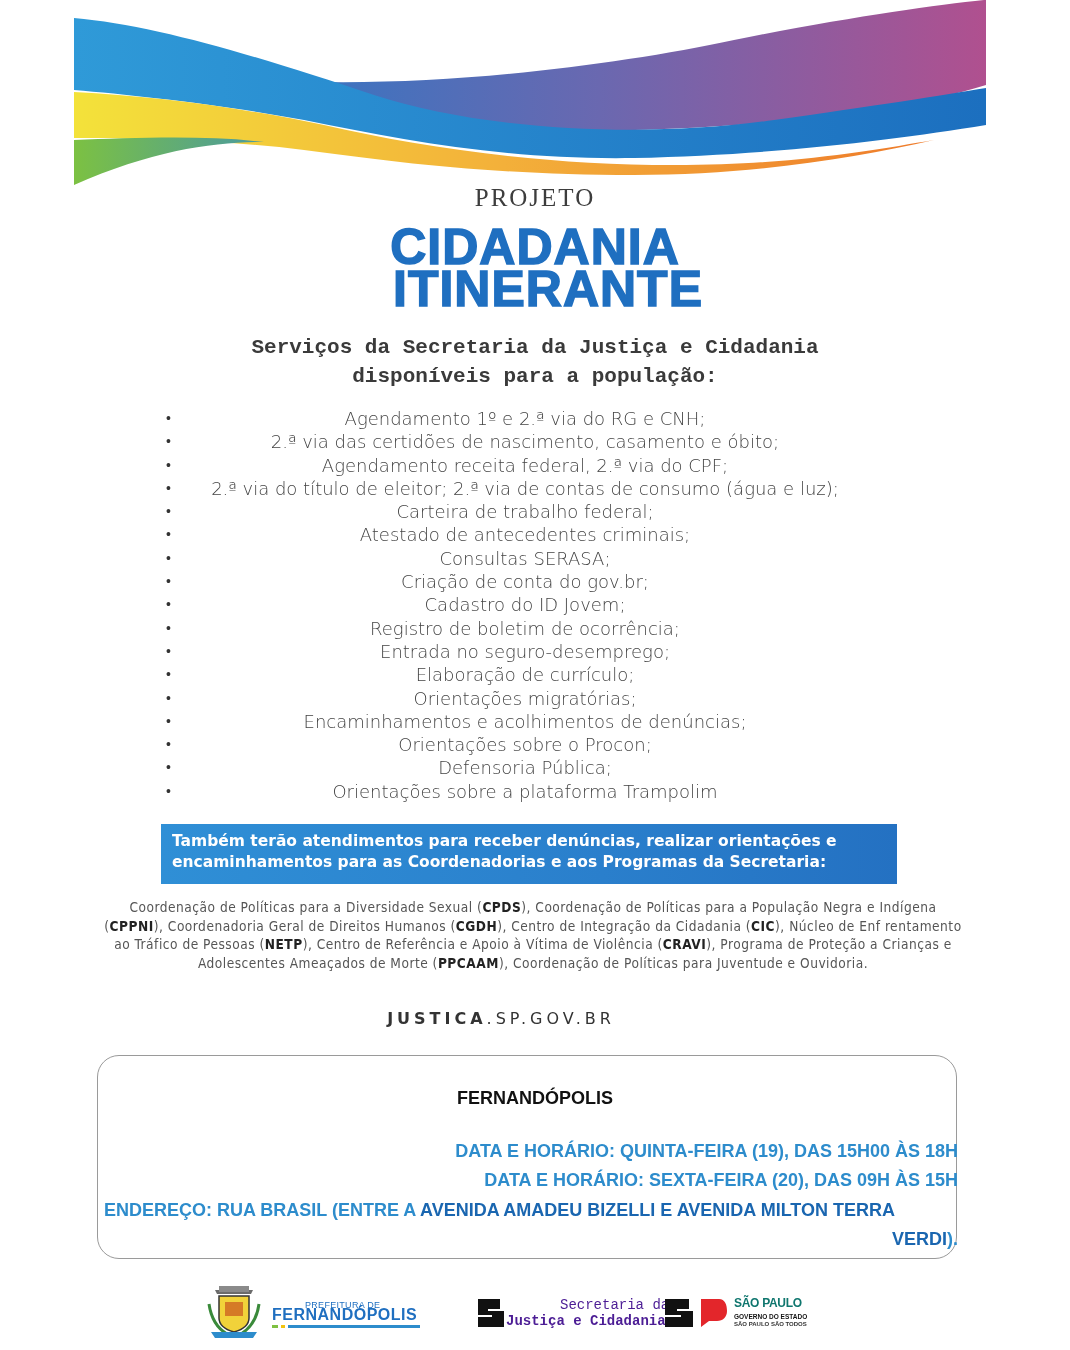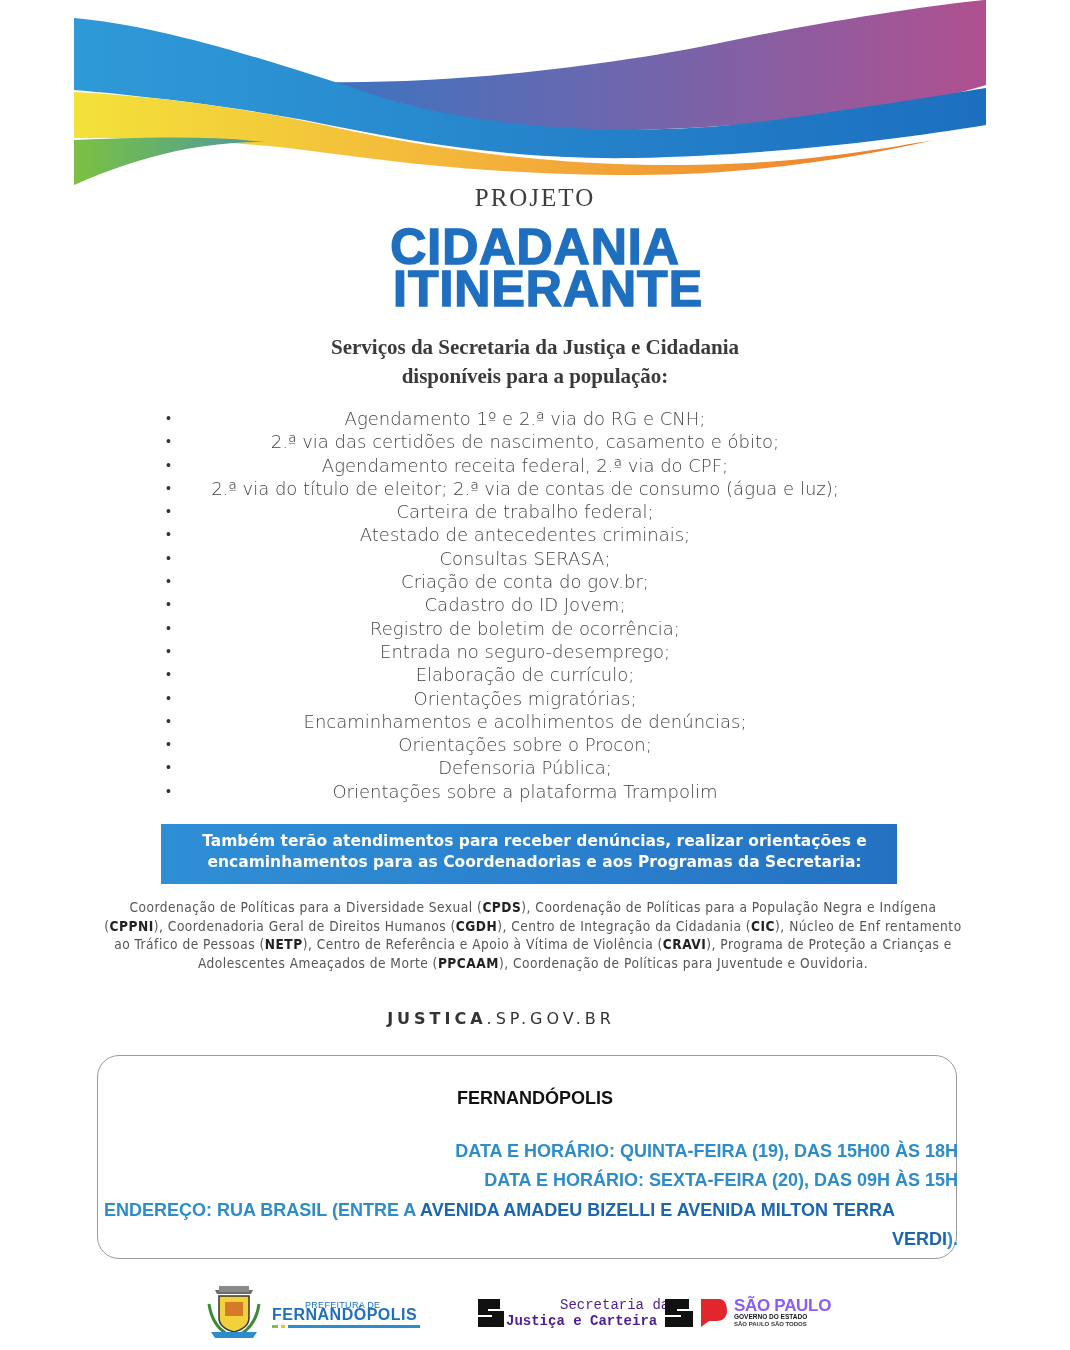--- a/index.html
+++ b/index.html
@@ -2,44 +2,44 @@
 <html><head>
 <meta charset="utf-8">
 <style>
   html, body { margin:0; padding:0; background:#ffffff; }
   body { width:1070px; height:1350px; position:relative; overflow:hidden; font-family:"DejaVu Sans", sans-serif; color:#3a3a3a; }
   .waves { position:absolute; left:74px; top:0; width:912px; height:185px; }
   .projeto { position:absolute; left:0; width:1070px; top:184px; text-align:center; font-family:Liberation Serif, serif; font-size:25px; letter-spacing:2px; color:#3d3d3d; }
   .title { position:absolute; left:0; width:1070px; text-align:center; font-family:"Liberation Sans", sans-serif; font-weight:900; color:#1f6fc0; font-size:50px; letter-spacing:1px; -webkit-text-stroke:1.5px #1f6fc0; }
   .t1 { top:218px; }
   .t2 { top:260px;padding-left:13px; }
-  .subtitle { position:absolute; left:0; width:1070px; top:333px; text-align:center; font-family:Liberation Serif, serif; font-weight:bold; font-size:21px; line-height:29px; color:#3a3a3a; }
+  .subtitle { position:absolute; left:0; width:1070px; top:333px; text-align:center; font-family:Liberation Mono, monospace; font-weight:bold; font-size:21px; line-height:29px; color:#3a3a3a; }
   .services { position:absolute; left:160px; top:407px; width:730px; margin:0; padding:0; list-style:none; }
   .services li { position:relative; height:23.3px; line-height:23px; text-align:center; font-family:"DejaVu Sans", sans-serif; font-size:18px; color:#444; font-weight:300; }
   .services li .bullet { position:absolute; left:6px; top:0; font-size:14px; color:#333; }
-  .banner { position:absolute; left:161px; top:824px; width:736px; height:60px; background:linear-gradient(90deg,#2f8fd6 0%,#2a7fcc 60%,#2471c2 100%); color:#fff; font-family:"DejaVu Sans", sans-serif; font-weight:bold; font-size:15.5px; line-height:21px; padding:7px 0 0 11px; box-sizing:border-box;text-align:center; }
+  .banner { position:absolute; left:161px; top:824px; width:736px; height:60px; background:linear-gradient(90deg,#2f8fd6 0%,#2a7fcc 60%,#2471c2 100%); color:#fff; font-family:"DejaVu Sans", sans-serif; font-weight:bold; font-size:15.5px; line-height:21px; padding:7px 0 0 11px; box-sizing:border-box; }
   .coord { position:absolute; left:98px; top:898px; width:870px; text-align:center; font-family:"DejaVu Sans Condensed","DejaVu Sans", sans-serif; font-size:13.6px; line-height:18.6px; color:#555; letter-spacing:0.5px; }
   .coord b { color:#222; }
   .site { position:absolute; left:0; width:1002px; top:1009px; text-align:center; font-family:"DejaVu Sans", sans-serif; font-size:16px; letter-spacing:4px; color:#333; }
   .site b { font-weight:bold; }
   .infobox { position:absolute; left:97px; top:1055px; width:860px; height:204px; border:1.5px solid #9a9a9a; border-radius:22px; box-sizing:border-box; }
   .city { position:absolute; left:0; width:1070px; top:1088px; text-align:center; font-family:"Liberation Sans", sans-serif; font-weight:bold; font-size:18px; color:#111; }
   .info-line { position:absolute; left:98px; width:860px; text-align:right; font-family:"Liberation Sans", sans-serif; font-weight:bold; font-size:18px; color:#2d8ccc; }
   .l1 { top:1141px; }
   .l2 { top:1170px; }
   .l3 { top:1200px; left:98px; width:860px; text-align:left; padding-left:6px; box-sizing:border-box; }
   .l4 { top:1229px; }
   .dark { color:#1a66b0; }
   .fern-pre { position:absolute; left:272px; top:1300px; font-family:"Liberation Sans", sans-serif; font-size:9px; color:#1f6fc0; letter-spacing:0.3px;margin-left:33px; }
   .fern-name { position:absolute; left:272px; top:1306px; font-family:"Liberation Sans", sans-serif; font-weight:900; font-size:16px; color:#1f6fc0; letter-spacing:0.5px; }
   .fern-bar { position:absolute; left:272px; top:1325px; width:148px; height:3px; background:linear-gradient(90deg,#7fc142 0 4%, #fff 4% 6%, #f1c40f 6% 9%, #fff 9% 11%, #2d8ccc 11% 100%); }
   .sjc-text { position:absolute; left:506px; top:1297px; font-family:Liberation Mono, monospace; font-size:14px; line-height:16px; color:#4c1d95; }
   .sjc-text .l-a { display:block; padding-left:54px; }
   .sjc-text .l-b { display:block; font-weight:bold; }
-  .sp-title { position:absolute; left:734px; top:1296px; font-family:"Liberation Sans", sans-serif; font-weight:900; font-size:17px; color:#8b5cf6; letter-spacing:-0.3px; }
+  .sp-title { position:absolute; left:734px; top:1296px; font-family:"Liberation Sans", sans-serif; font-weight:900; font-size:12px; color:#0f766e; letter-spacing:-0.3px; }
   .sp-sub1 { position:absolute; left:734px; top:1313px; font-family:"Liberation Sans", sans-serif; font-weight:bold; font-size:6.5px; color:#111; }
   .sp-sub2 { position:absolute; left:734px; top:1321px; font-family:"Liberation Sans", sans-serif; font-weight:bold; font-size:6px; color:#333; }
 </style>
 </head>
 <body>
 
 <svg class="waves" viewBox="0 0 912 185" preserveAspectRatio="none">
   <defs>
     <linearGradient id="gPurple" x1="0" y1="0" x2="1" y2="0">
       <stop offset="0" stop-color="#2a78c6"></stop>
@@ -126,21 +126,21 @@
 </svg>
 <div class="fern-pre">PREFEITURA DE</div>
 <div class="fern-name">FERNANDÓPOLIS</div>
 <div class="fern-bar"></div>
 
 <svg style="position:absolute;left:474px;top:1297px;width:34px;height:32px" viewBox="0 0 34 32">
   <path d="M4 2 H26 V12 H14 V14 H30 V30 H4 V20 H18 V18 H4 Z" fill="#111"></path>
 </svg>
 <div class="sjc-text">
   <span class="l-a">Secretaria da</span>
-  <span class="l-b">Justiça e Carteira</span>
+  <span class="l-b">Justiça e Cidadania</span>
 </div>
 
 <svg style="position:absolute;left:663px;top:1297px;width:64px;height:32px" viewBox="0 0 64 32">
   <path d="M2 2 H26 V12 H14 V14 H30 V30 H2 V20 H18 V18 H2 Z" fill="#111"></path>
   <path d="M34 2 H56 C62 2, 64 8, 64 14 C64 20, 60 24, 54 24 H46 L38 30 V2 Z" fill="#e3262b"></path>
 </svg>
 <div class="sp-title">SÃO PAULO</div>
 <div class="sp-sub1">GOVERNO DO ESTADO</div>
 <div class="sp-sub2">SÃO PAULO SÃO TODOS</div>
 

